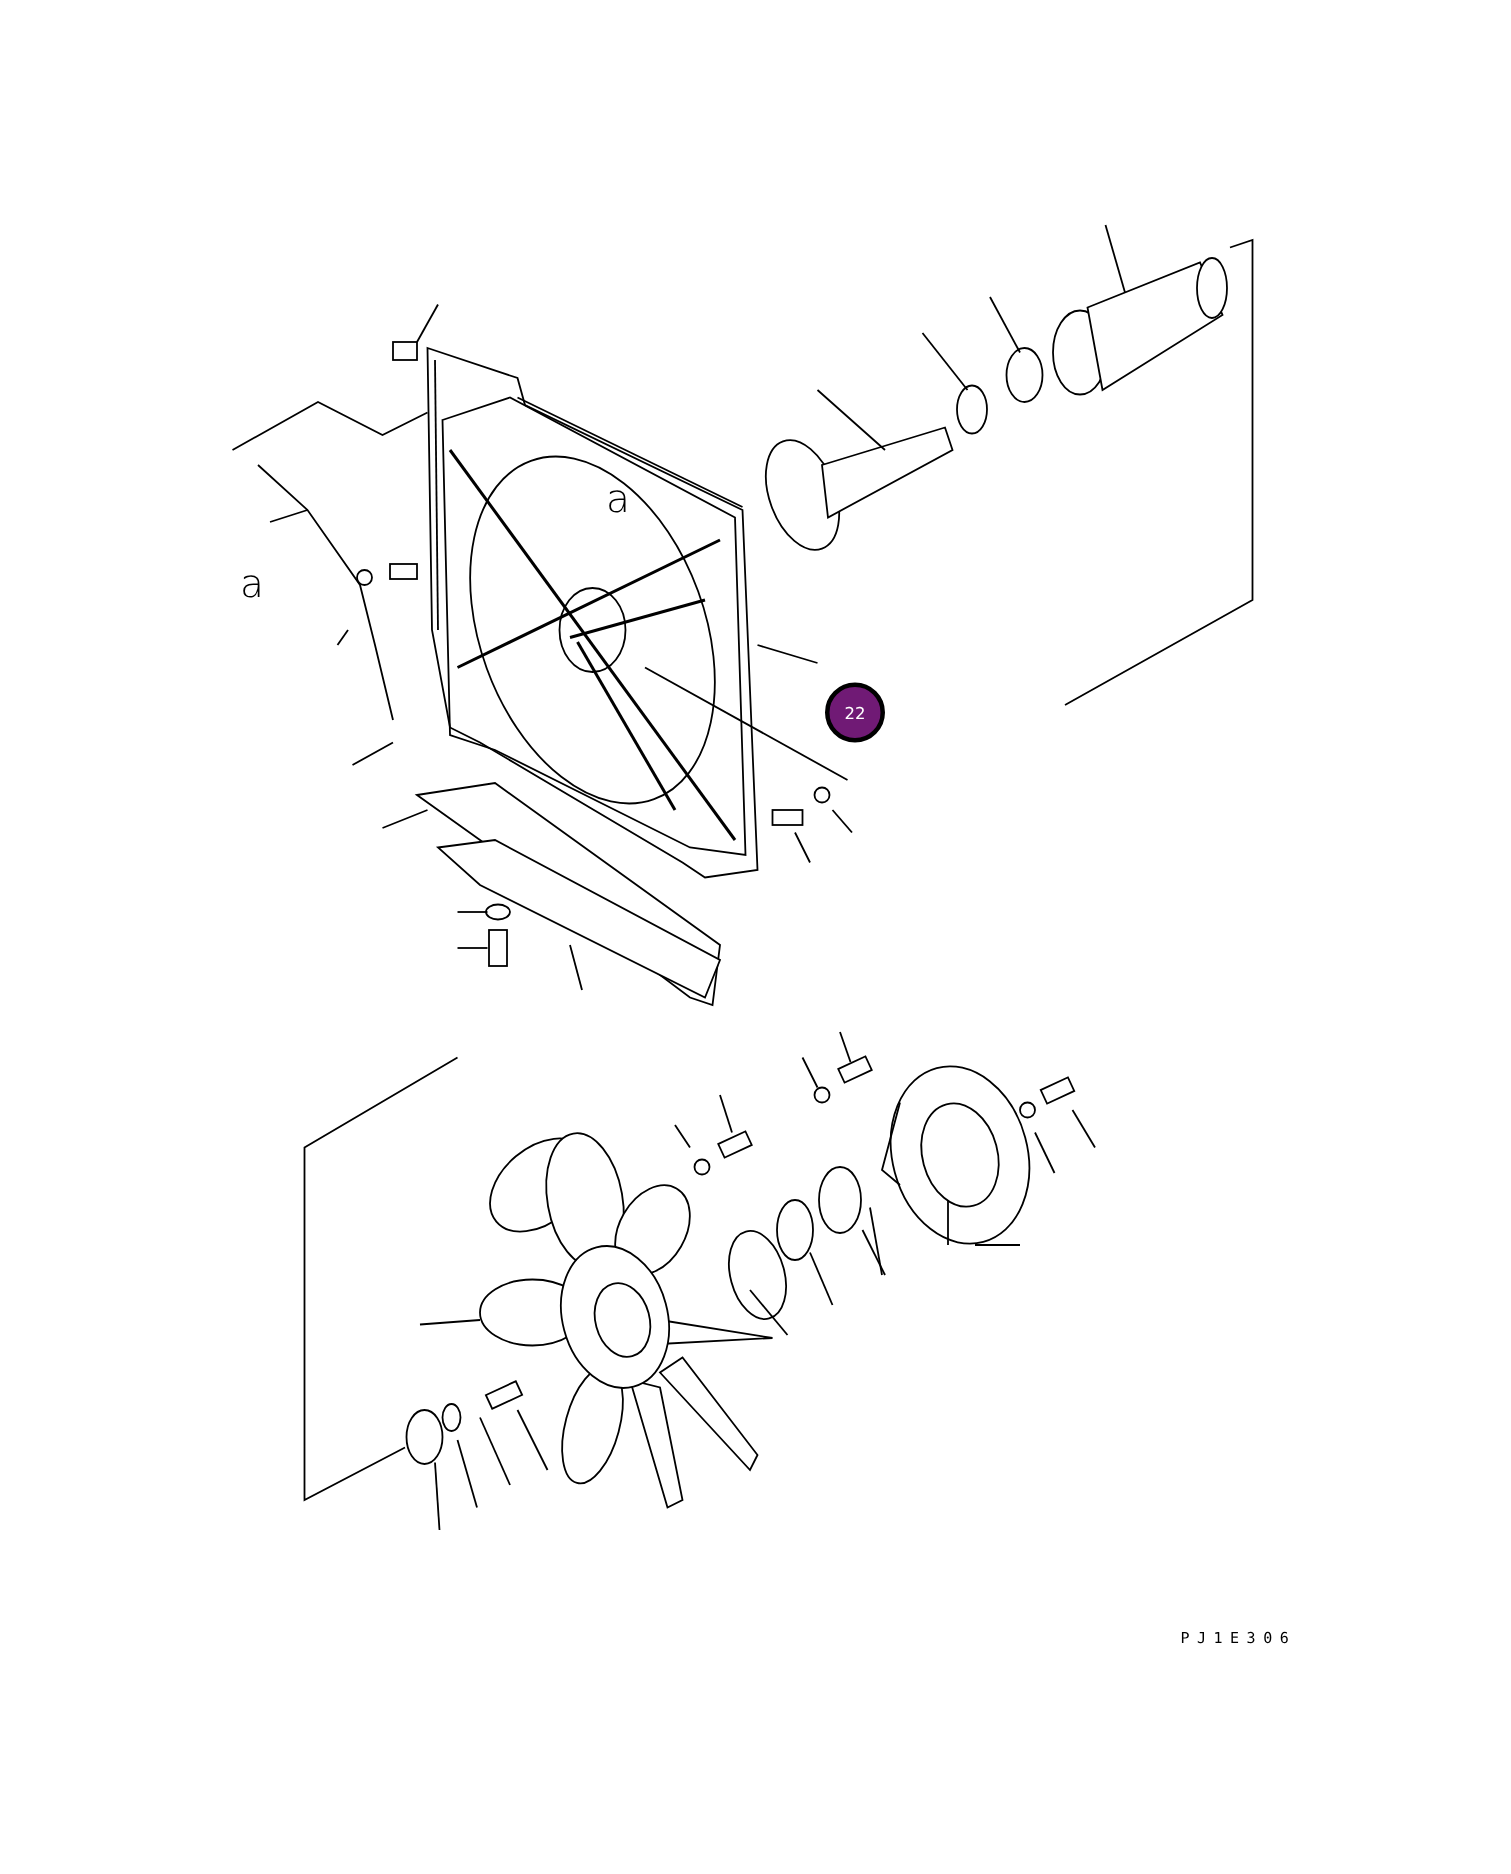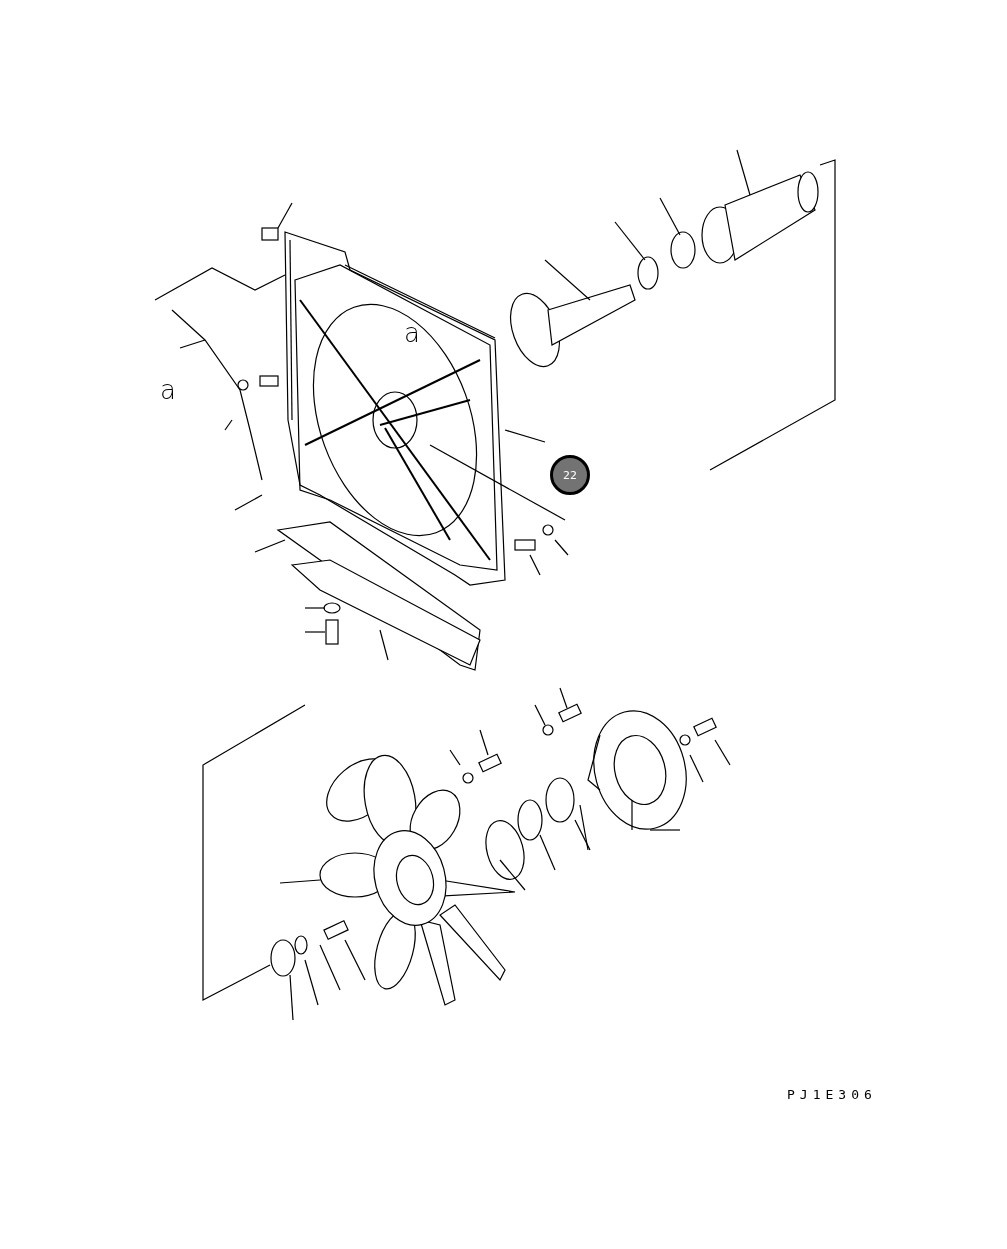--- a/index.html
+++ b/index.html
@@ -1,22 +1,22 @@
 <!DOCTYPE html>
 <html><head>
 <meta charset="utf-8">
 <style>
   html, body { margin:0; padding:0; background:#ffffff; }
   body { width:1007px; height:1249px; position:relative; overflow:hidden; font-family:"DejaVu Sans", sans-serif; }
   svg#diagram { position:absolute; left:0; top:0; }
   .ln { stroke:#000; stroke-width:1.2; fill:none; }
   .lnw { stroke:#000; stroke-width:1.2; fill:#fff; }
   .thick { stroke:#000; stroke-width:2; fill:none; }
-  .callout { position:absolute; width:40px; height:40px; border-radius:50%; background:#737373; border:3px solid #000; box-sizing:border-box; color:#fff; font-size:11px; display:flex; align-items:center; justify-content:center; cursor:pointer; }
-  .code { position:absolute; font-family:"DejaVu Sans Mono", monospace; font-size:13px; letter-spacing:5px; color:#000; }
+  .callout { position:absolute; width:40px; height:40px; border-radius:50%; background:#701a75; border:3px solid #000; box-sizing:border-box; color:#fff; font-size:11px; display:flex; align-items:center; justify-content:center; cursor:pointer; }
+  .code { position:absolute; font-family:"DejaVu Sans Mono", monospace; font-size:10px; letter-spacing:5px; color:#000; }
   .letter { position:absolute; font-family:"DejaVu Sans", sans-serif; font-size:26px; color:#000; font-weight:200; }
 </style>
 </head>
 <body>
 
 <svg id="diagram" width="1007" height="1249" viewBox="0 0 1007 1249" xmlns="http://www.w3.org/2000/svg">
 
   <g>
     <polygon class="lnw" points="285,232 345,252 350,270 495,340 505,580 470,585 455,575 320,495 300,485 288,420"></polygon>
     <polygon class="ln" points="295,280 340,265 490,345 497,570 460,565 330,500 300,490"></polygon>

